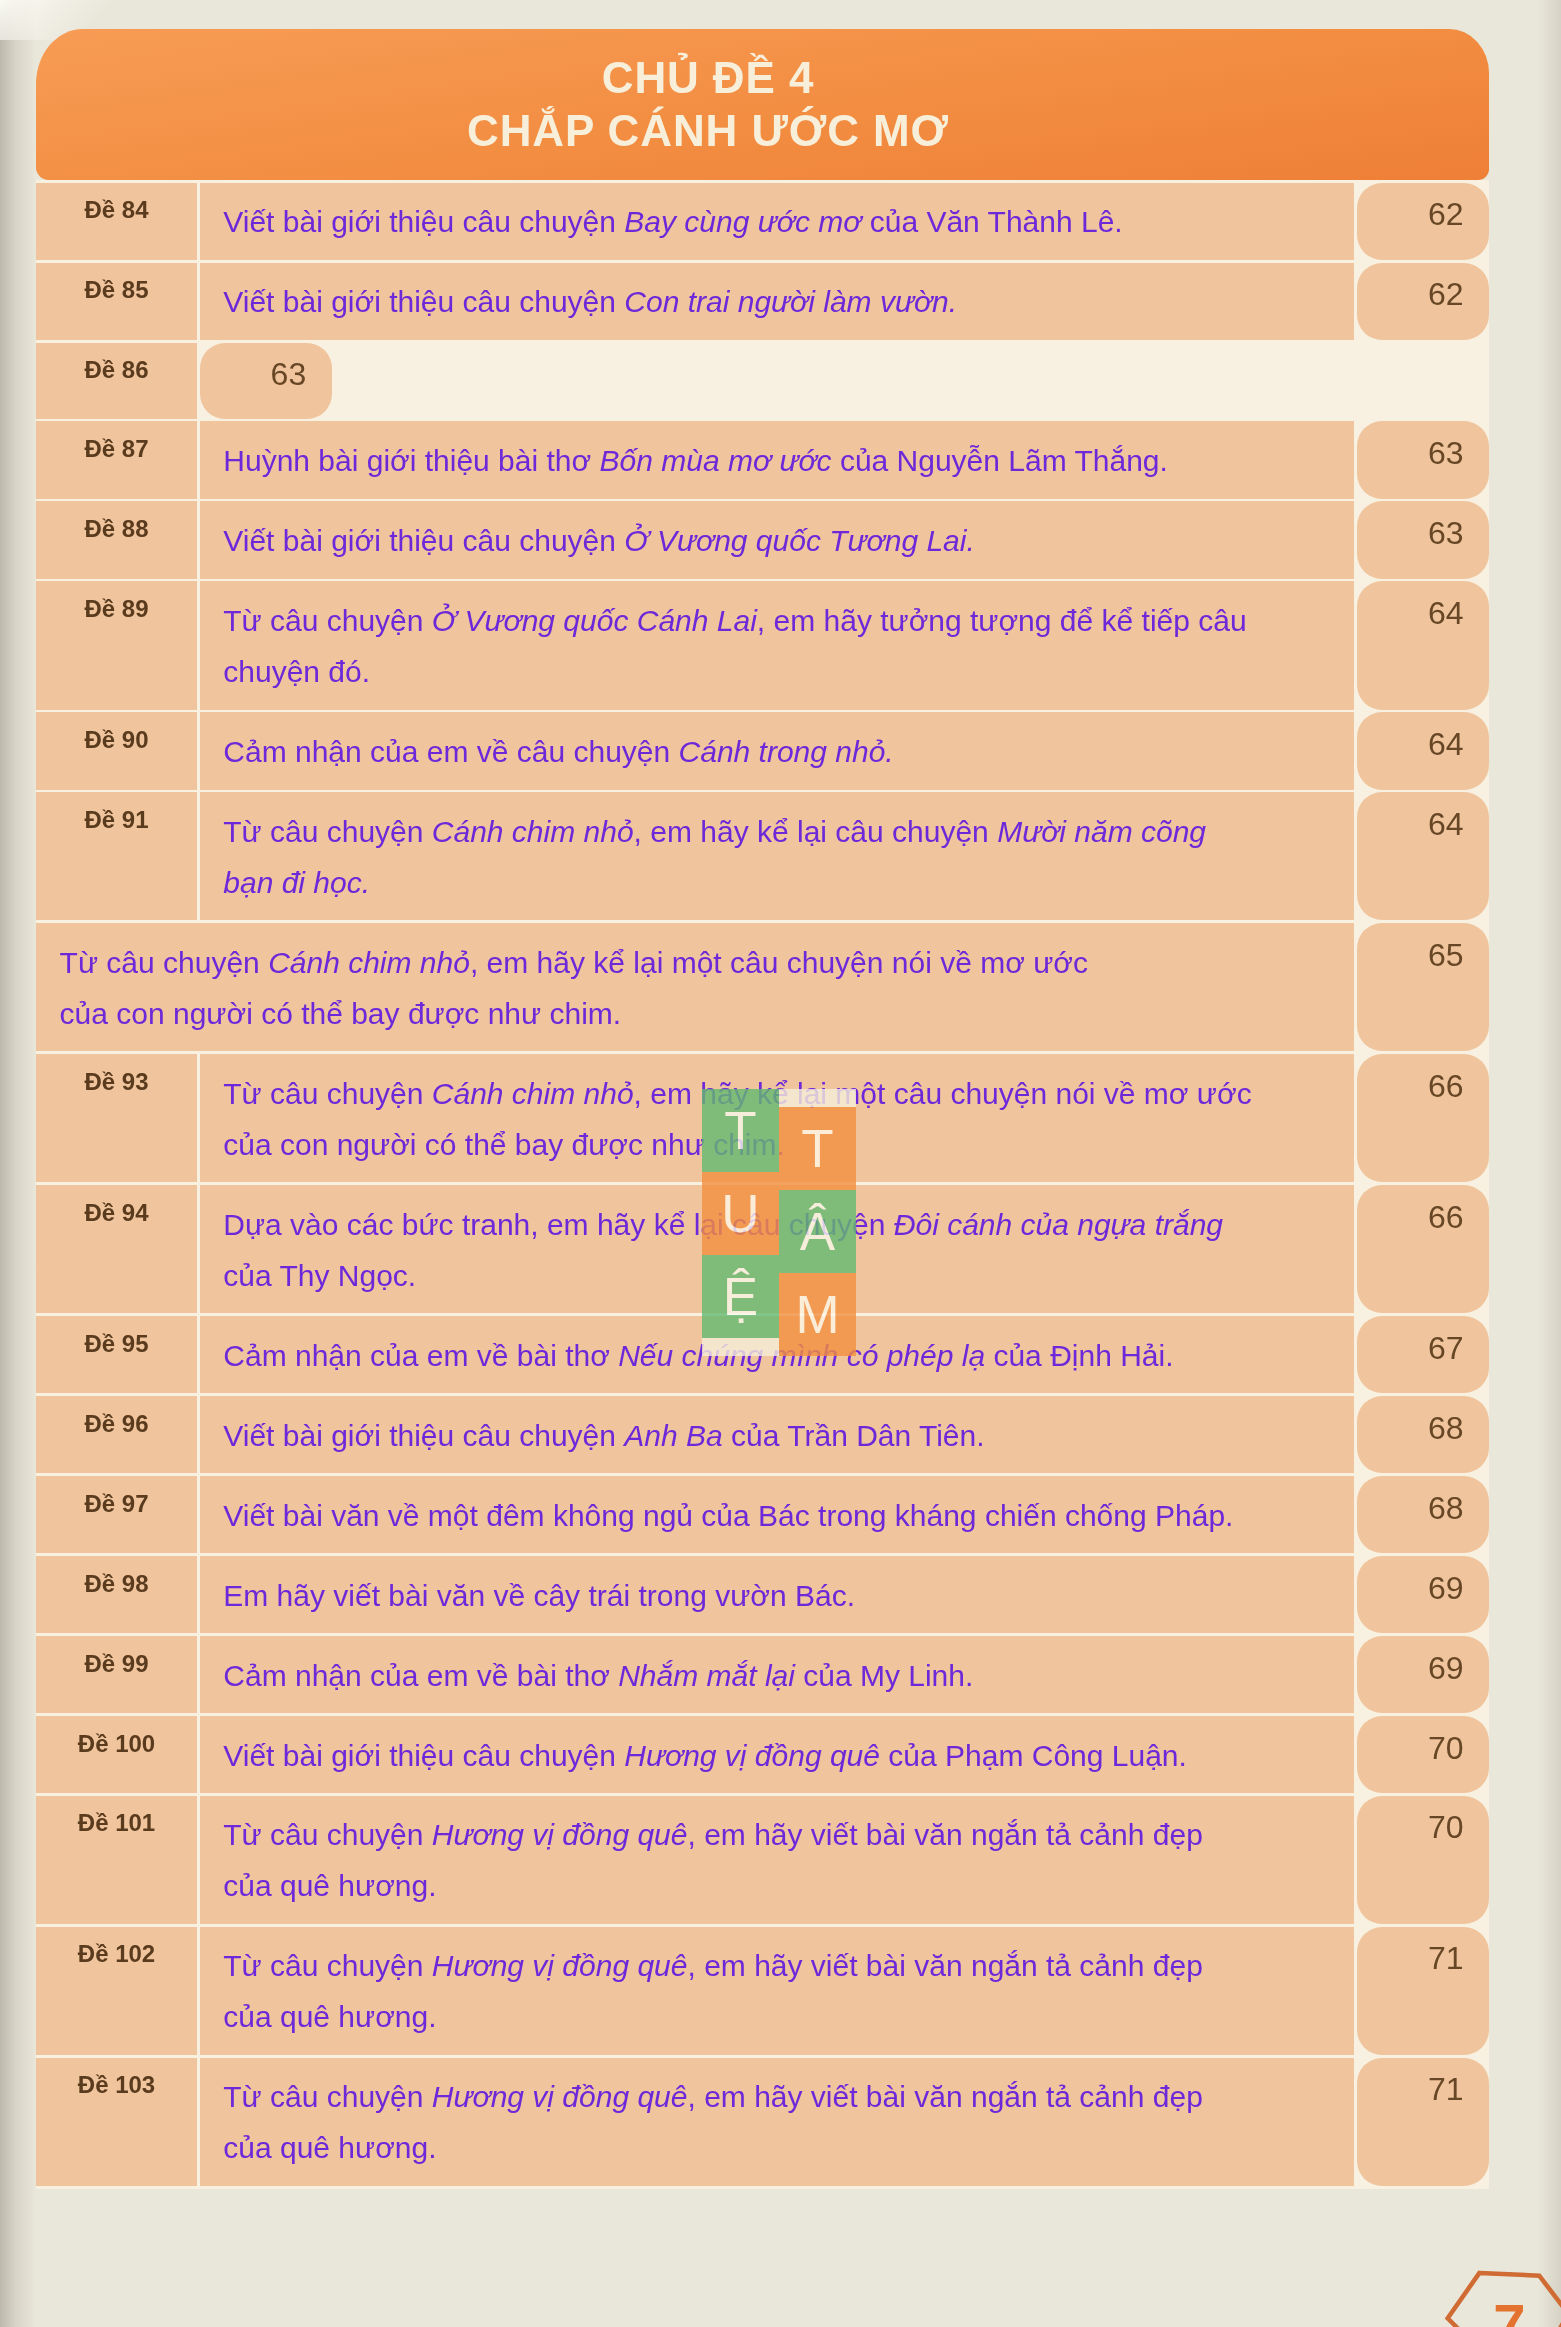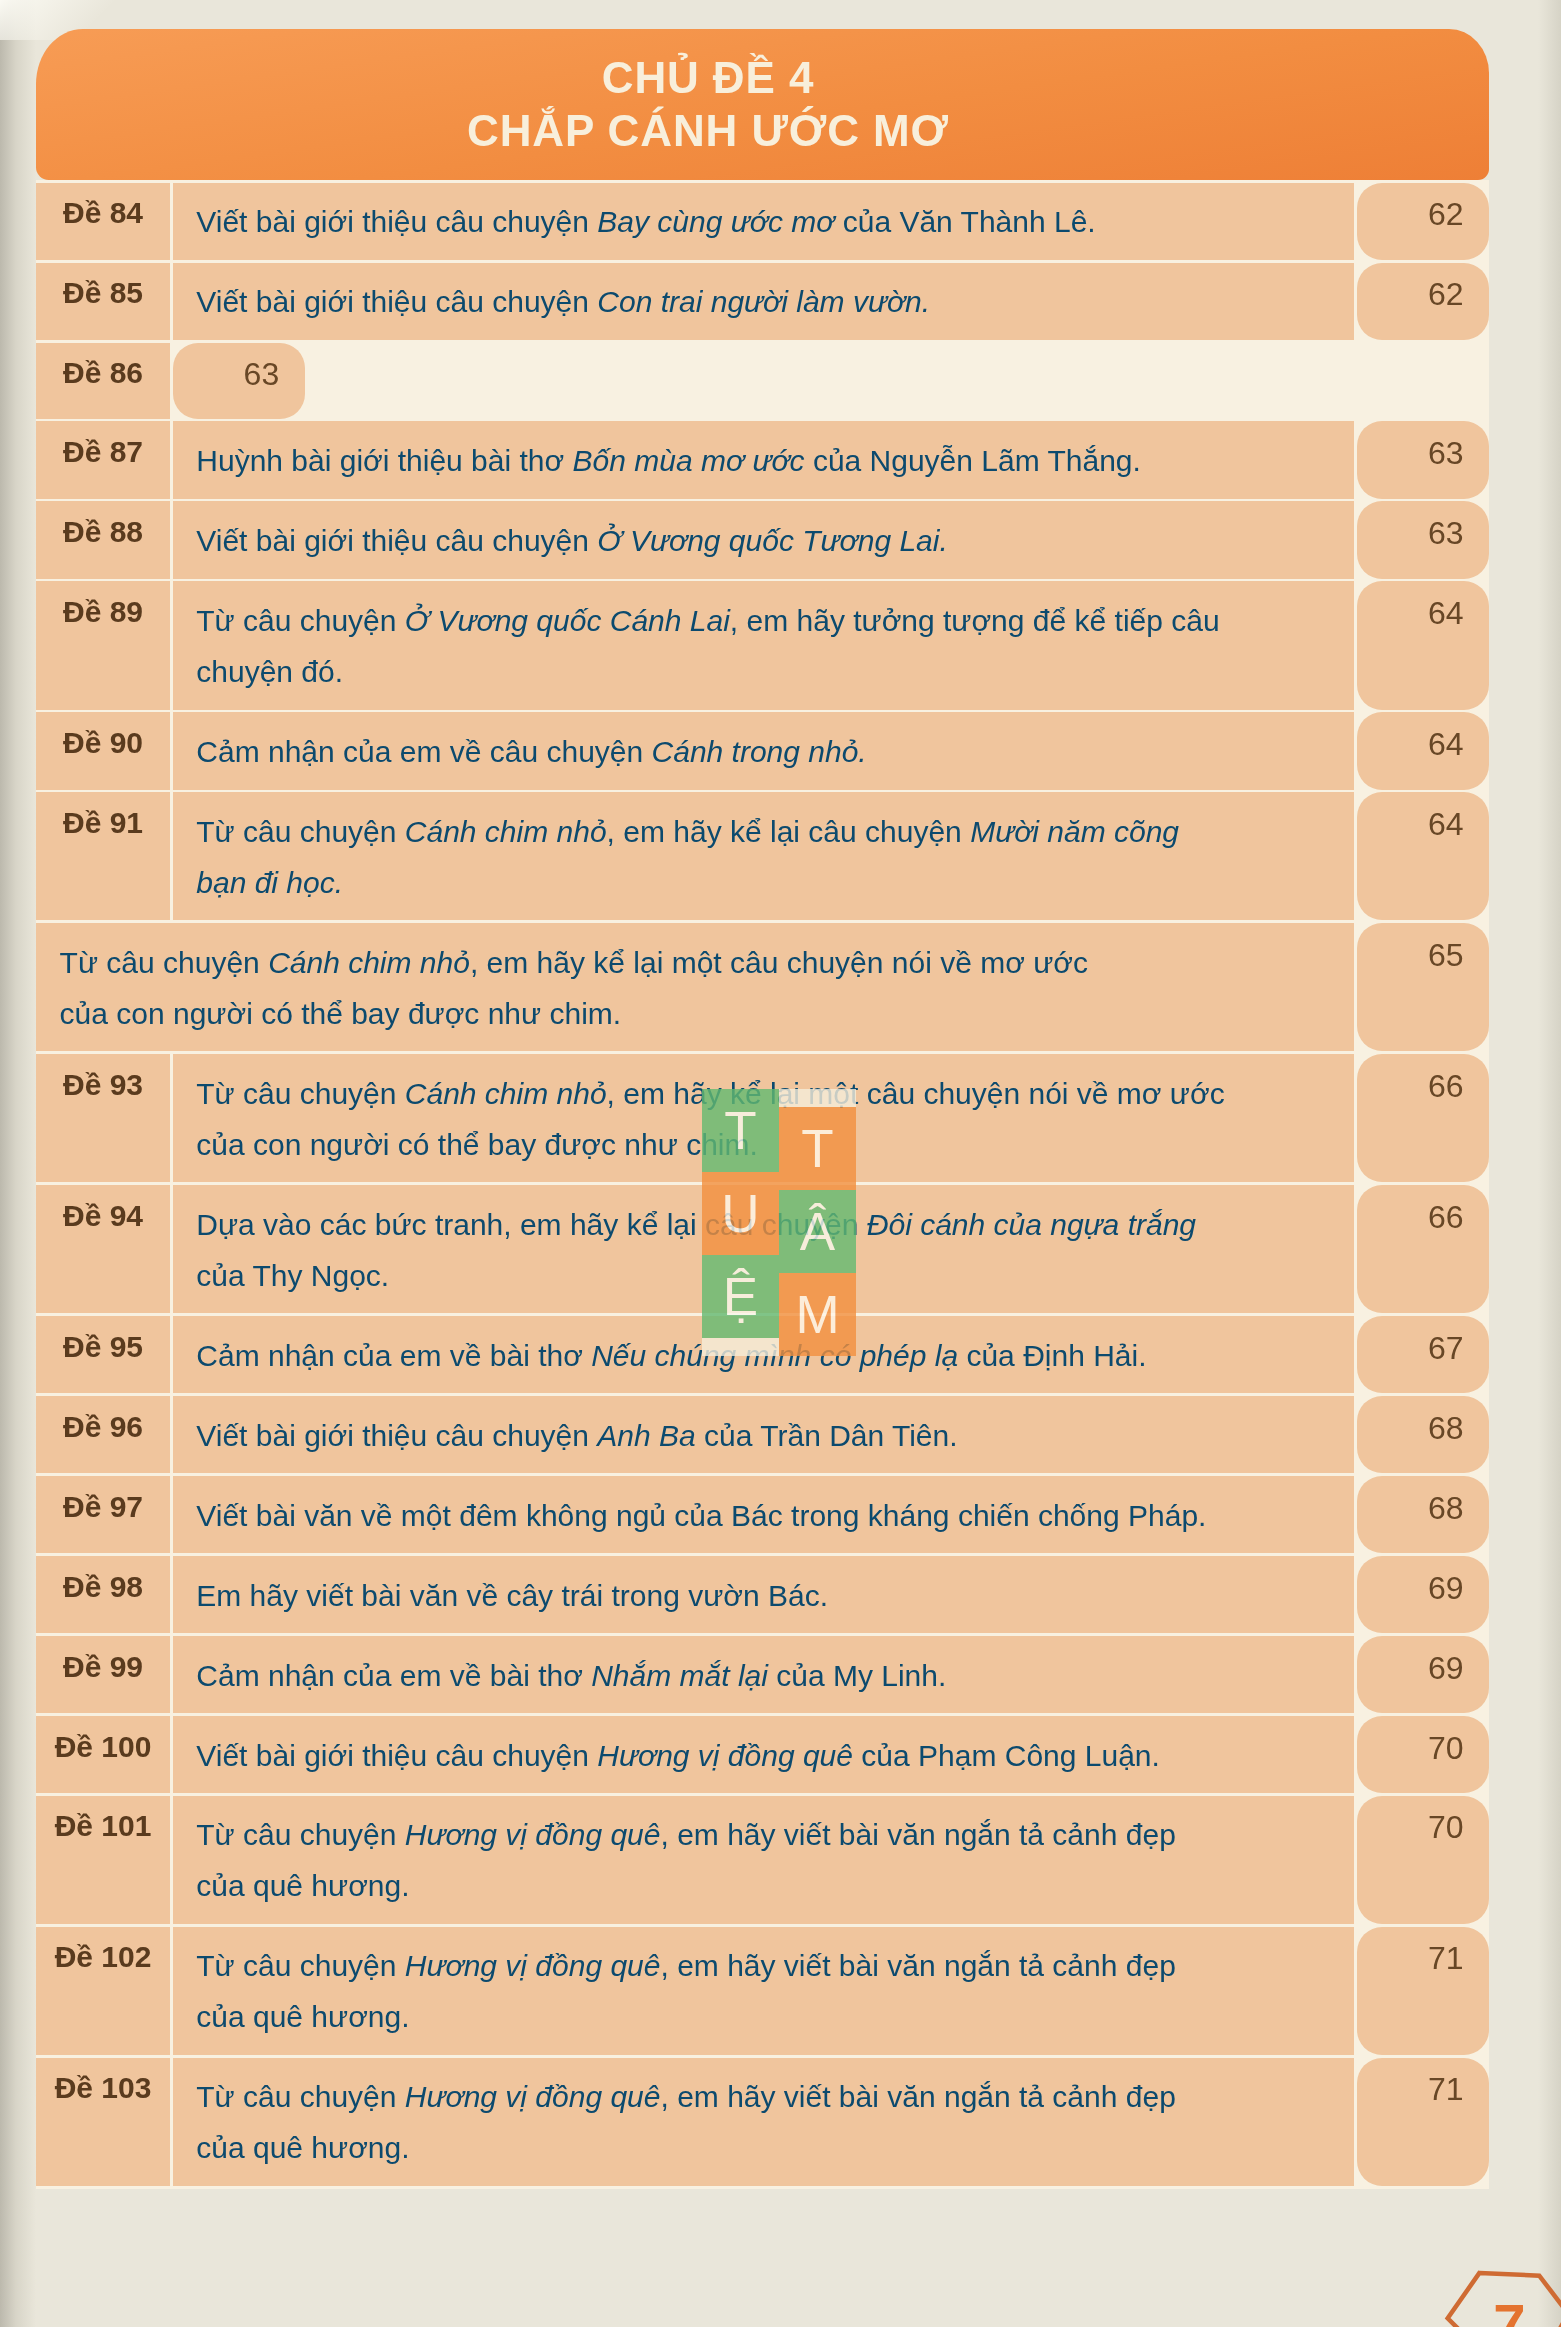--- a/index.html
+++ b/index.html
@@ -38,29 +38,29 @@
   }
   .toc {
     position: absolute; left: 36px; top: 180px; width: 1453px;
     display: flex; flex-direction: column; gap: 2.7px;
     background: #f8f1e1;
     padding: 2.7px 0 2.7px 0;
   }
   .trow { display: flex; gap: 2.7px; }
   .cell { background: #f0c59d; box-sizing: border-box; }
   .cell-num {
-    width: 134px; flex: none;
+    width: 161px; flex: none;
     min-height: 76px;
     text-align: center; padding-top: 13.6px;
-    font-weight: bold; font-size: 30px; color: #5a3b1e;
+    font-weight: bold; font-size: 24px; color: #5a3b1e;
   }
   .cell-desc {
     flex: 1;
     padding: 13.6px 44px 12.7px 23.6px;
-    font-size: 30px; line-height: 51px; color: #0c4a6e;
+    font-size: 30px; line-height: 51px; color: #6d28d9;
     white-space: pre-wrap;
   }
   .cell-page {
     width: 132px; flex: none;
     text-align: right; padding: 13.6px 25.5px 0 0;
     font-size: 32px; color: #684726; border-radius: 25px;
   }
   .italic { font-style: italic; }
   .wm {
     position: absolute; left: 702px; top: 1089px;

